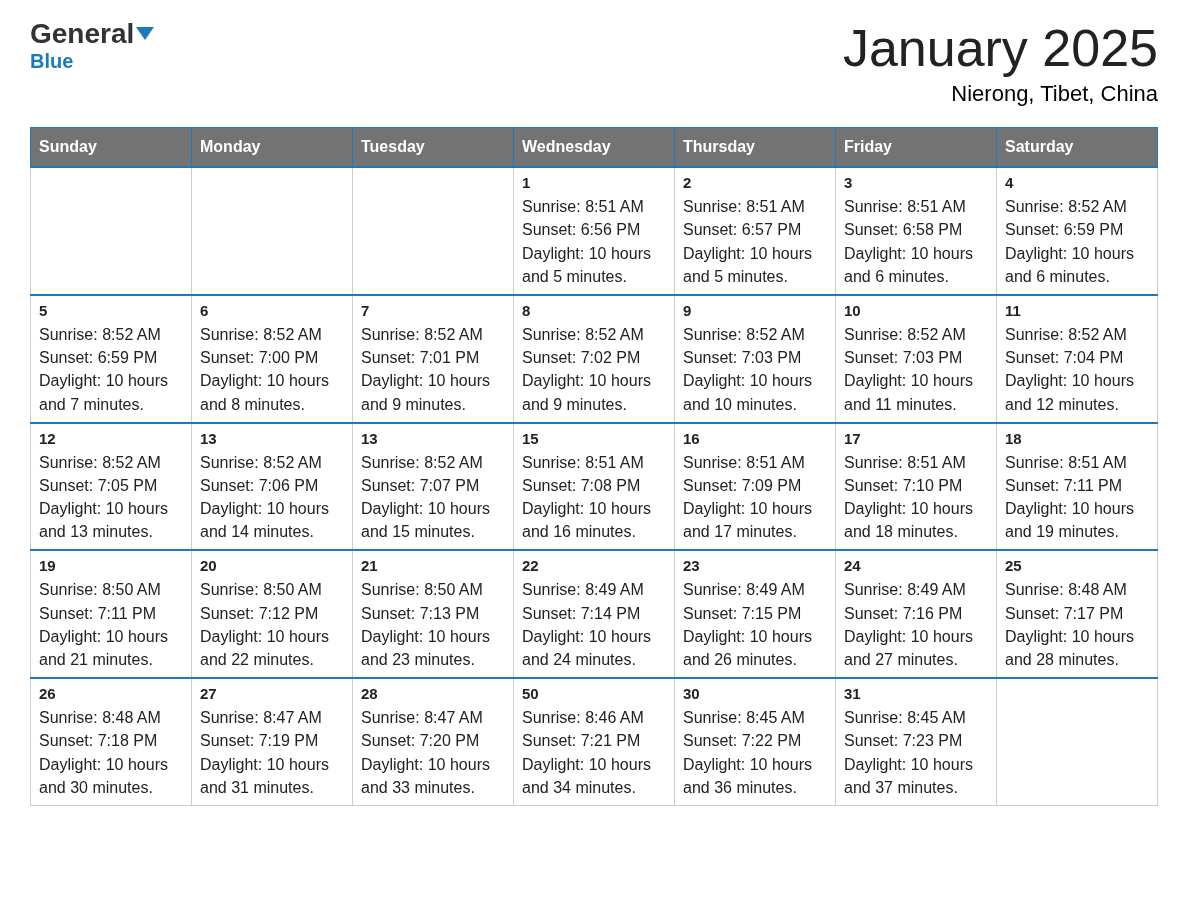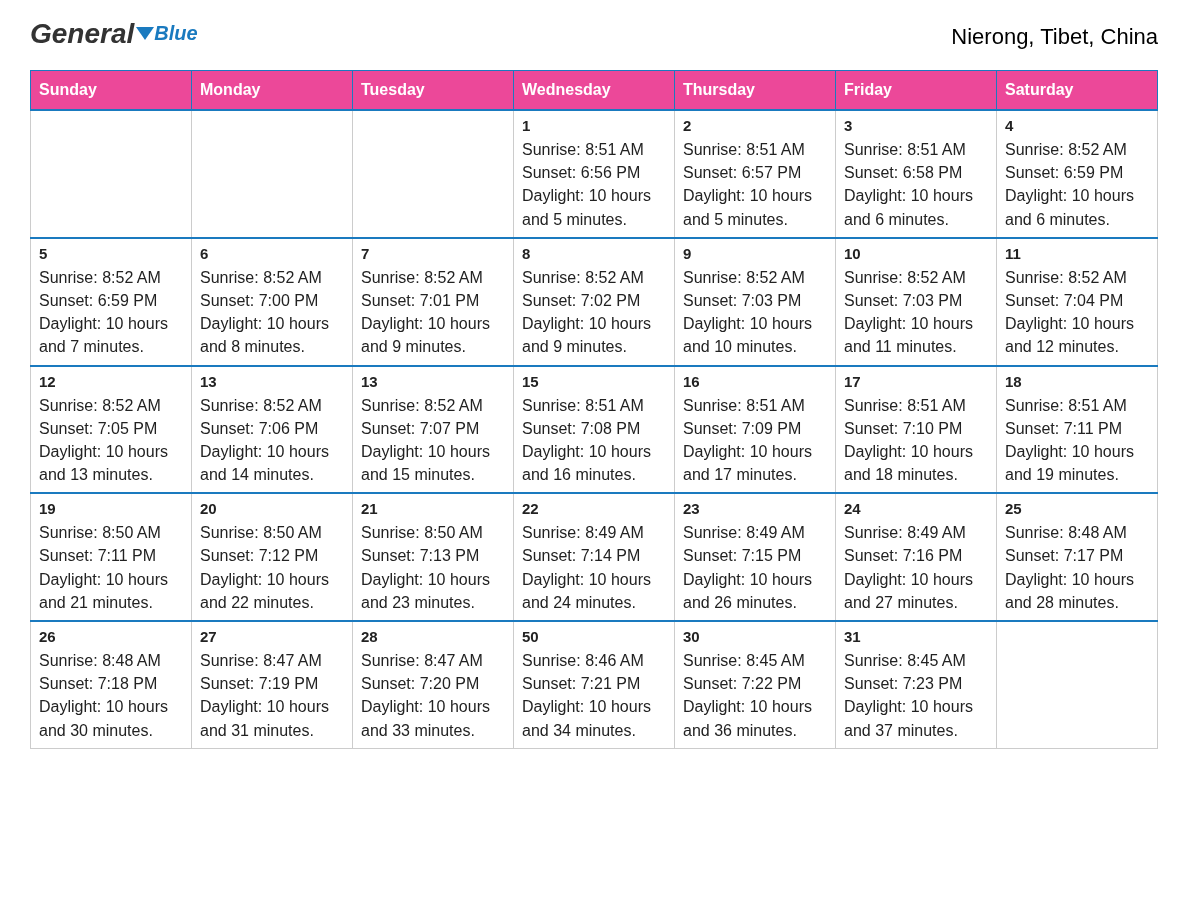--- a/index.html
+++ b/index.html
@@ -11,22 +11,22 @@
       padding: 20px 30px;
     }
     .header {
       display: flex;
       justify-content: space-between;
       align-items: flex-start;
       margin-bottom: 20px;
     }
     .logo {
       display: flex;
+      flex-direction: column;
       align-items: flex-start;
-      font-style: italic;
     }
     .logo-text {
       font-size: 28px;
       font-weight: bold;
       color: #333;
       line-height: 1;
     }
     .logo-line2 {
       color: #1a7abf;
       font-size: 20px;
@@ -45,21 +45,21 @@
     .location {
       font-size: 22px;
       color: #000000;
       margin-top: 4px;
     }
     table {
       width: 100%;
       border-collapse: collapse;
     }
     th {
-      background-color: #ec4899;
+      background-color: #737373;
       color: #fff;
       font-size: 16px;
       font-weight: bold;
       padding: 10px 8px;
       text-align: left;
       border: 1px solid #1a7abf;
     }
     td {
       border: 1px solid #ccc;
       vertical-align: top;
@@ -94,20 +94,21 @@
 <body>
 
 <div class="header">
   <div class="logo">
     <div class="logo-text">
       General<span style="display:inline-block;width:0;height:0;border-left:9px solid transparent;border-right:9px solid transparent;border-top:13px solid #1a7abf;margin-left:2px;vertical-align:middle;position:relative;top:-2px;"></span>
     </div>
     <div class="logo-line2">Blue</div>
   </div>
   <div class="title-area">
+    <div class="month-title">January 2025</div>
     <div class="location">Nierong, Tibet, China</div>
   </div>
 </div>
 
 <table>
   <thead>
     <tr>
     <th>Sunday</th>
         <th>Monday</th>
         <th>Tuesday</th>

